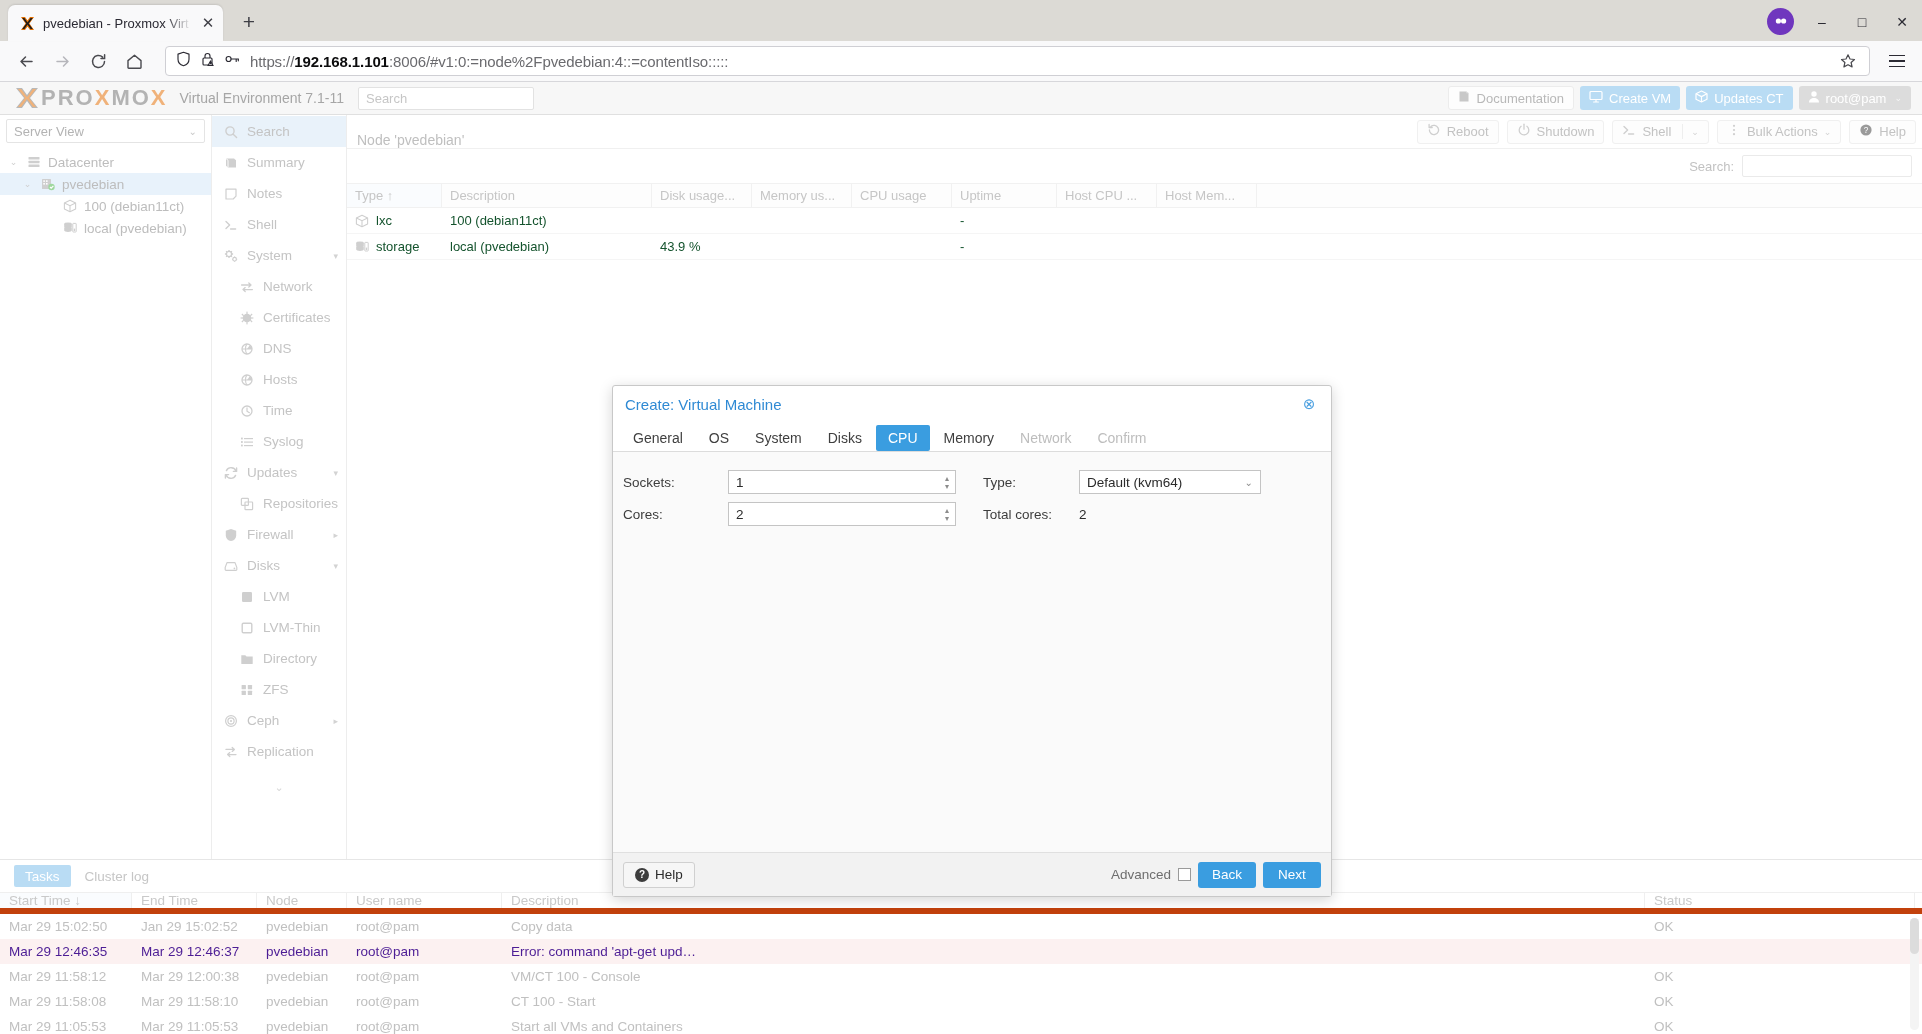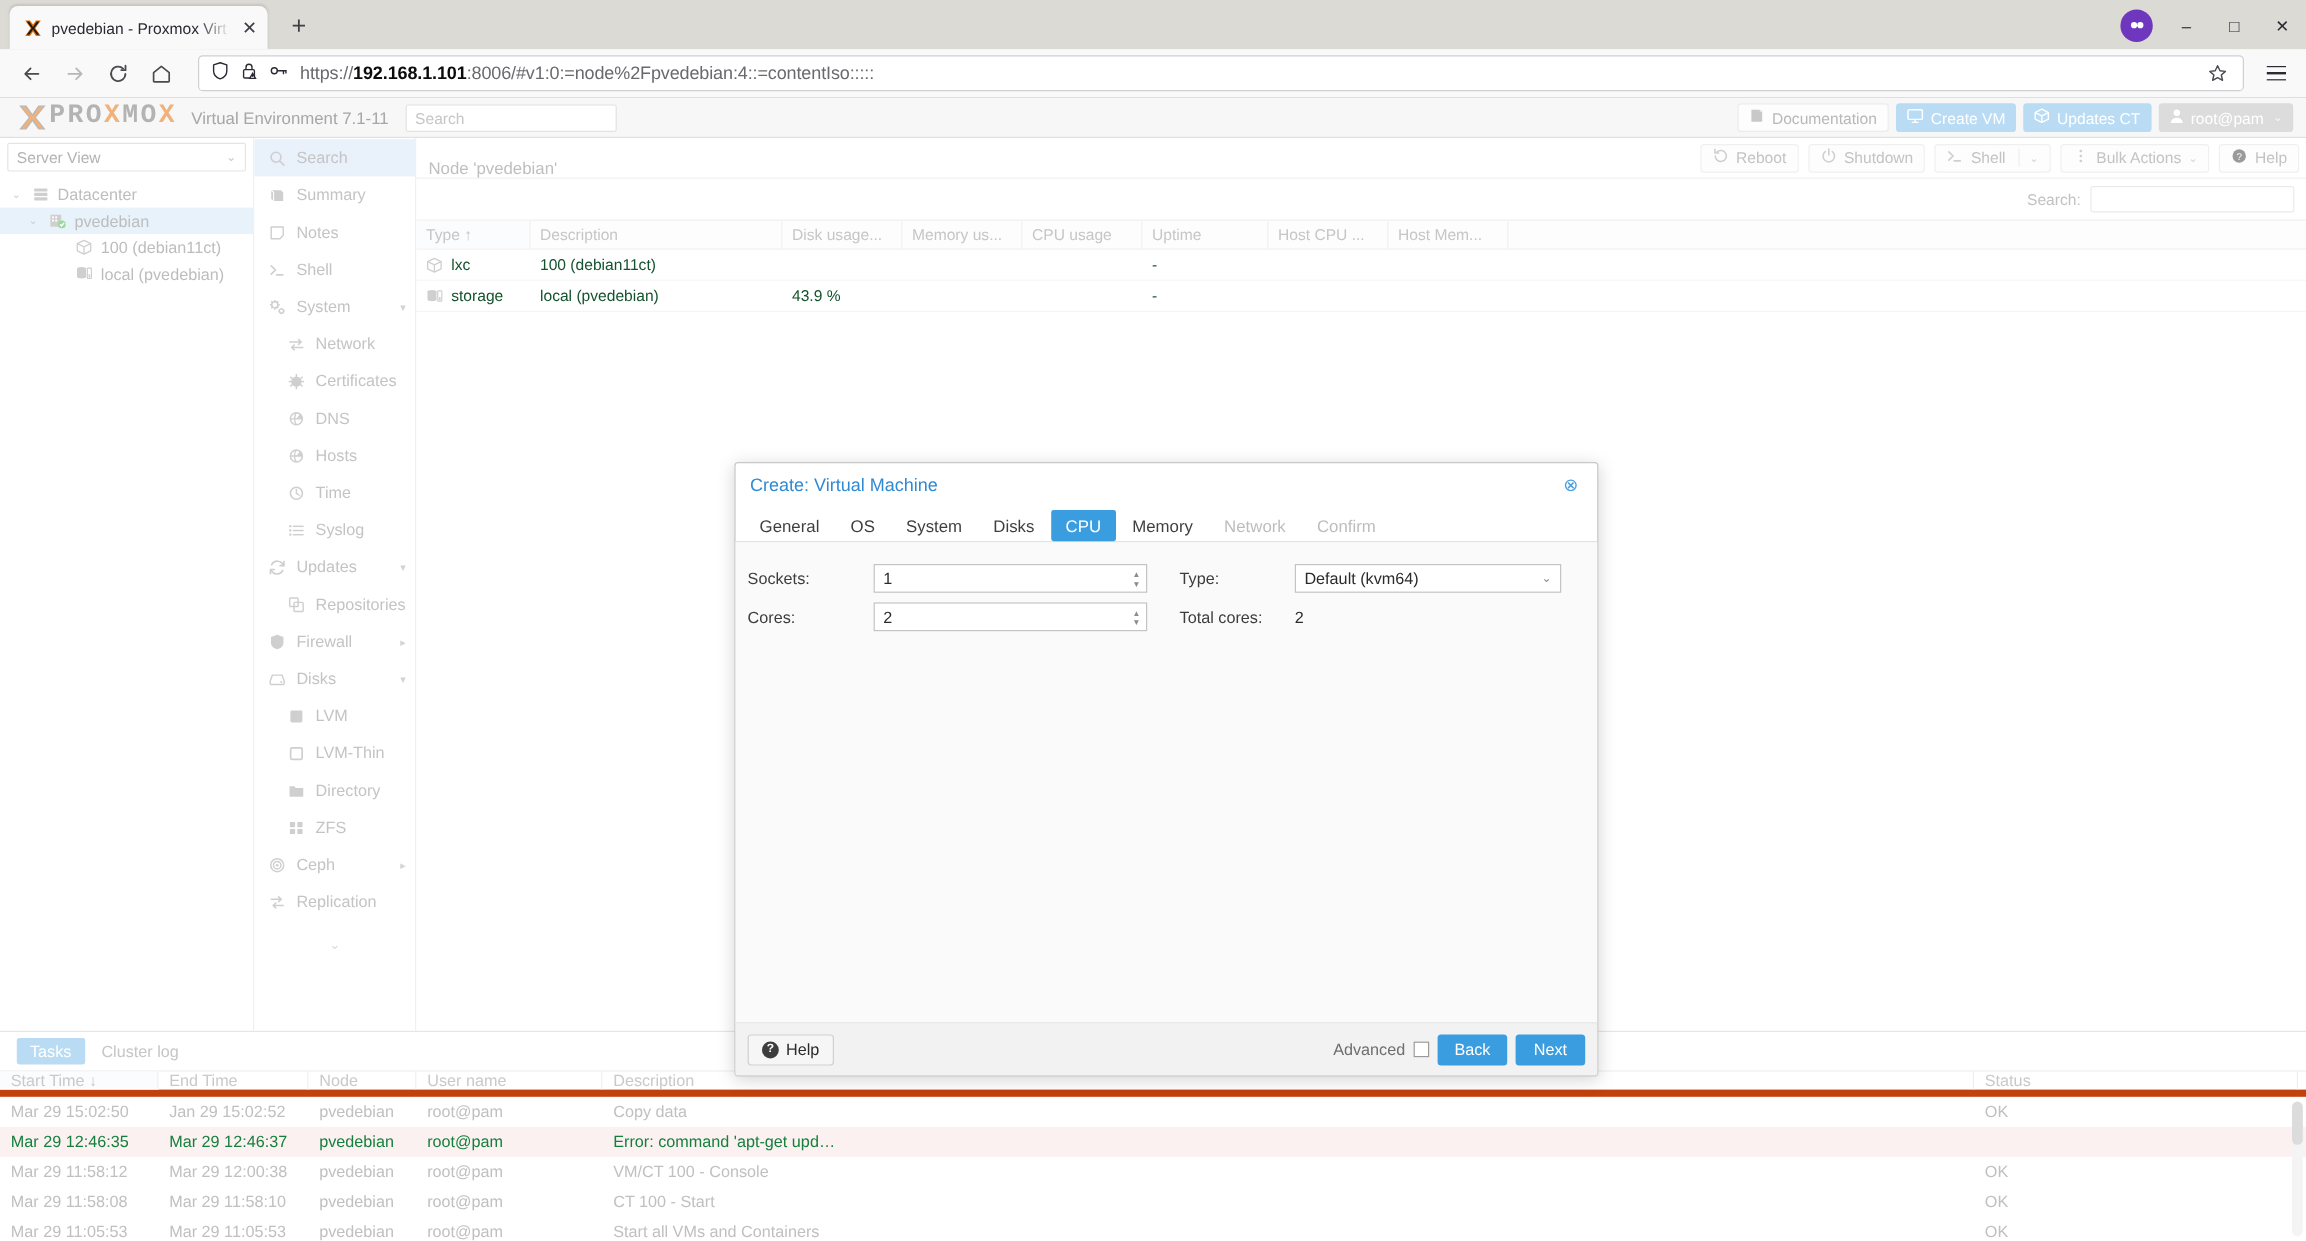--- a/index.html
+++ b/index.html
@@ -65,21 +65,21 @@
   .hamburger i { display: block; width: 16px; height: 1.6px; background: #2b2a33; }
 
   
   .pve { flex: 1 1 auto; position: relative; background: #ffffff; display: flex; flex-direction: column;
          overflow: hidden; }
 
   .pve-header {
     height: 33px; background: #f7f7f7; border-bottom: 1px solid #e0e0e0;
     display: flex; align-items: center; padding: 0 8px; gap: 0; flex: 0 0 33px;
   }
-  .pve-logo { display: flex; align-items: flex-start; gap: 1px; padding: 0 4px 0 6px; font-family: Liberation Mono, monospace; }
+  .pve-logo { display: flex; align-items: center; gap: 1px; padding: 0 4px 0 6px; }
   .pve-logo-text { font-size: 22px; font-weight: 700; letter-spacing: 2px;
     color: #b3b3b3; line-height: 1; }
   .pve-logo-text span { color: #f0b27a; }
   .pve-ver { font-size: 14px; color: #a6a6a6; margin-left: 8px; white-space: nowrap; }
   .pve-search {
     margin-left: 14px; width: 176px; height: 23px; background: #ffffff;
     border: 1px solid #e2e2e2; border-radius: 2px; display: flex; align-items: center;
     padding: 0 7px;
   }
   .pve-search span { font-size: 13px; color: #c6c6c6; }
@@ -166,21 +166,21 @@
   .btab.sel { background: #b9dcf4; color: #ffffff; }
   .thead { display: flex; height: 26px; border-top: 1px solid #efefef;
     border-bottom: 6px solid #c2410c; }
   .th { font-size: 13.5px; color: #c9c9c9; display: flex; align-items: center; gap: 5px;
     padding: 0 9px; border-right: 1px solid #efefef; white-space: nowrap; overflow: hidden; }
   .th.sorted { background: #fafcfe; }
   .trow { display: flex; height: 25px; align-items: stretch; }
   .trow.err { background: #fcf1f1; }
   .td { font-size: 13.5px; color: #c0c0c0; display: flex; align-items: center;
     padding: 0 9px; white-space: nowrap; overflow: hidden; text-overflow: ellipsis; }
-  .trow.err .td { color: #15803d; }
+  .trow.err .td { color: #4c1d95; }
   .vscroll { position: absolute; right: 3px; top: 58px; width: 9px; height: 112px;
     background: #f4f4f4; border-radius: 5px; }
   .vscroll i { display: block; width: 9px; height: 36px; background: #dcdcdc; border-radius: 5px; }
 
   
   .modal-wrap { position: absolute; inset: 0; pointer-events: none; }
   .modal {
     position: absolute; left: 612px; top: 303px; width: 720px; height: 512px;
     background: #ffffff; border: 1px solid #c8c8c8; border-radius: 3px;
     box-shadow: 0 3px 14px rgba(0,0,0,.17);
@@ -201,21 +201,21 @@
   .frow { display: flex; align-items: center; margin-bottom: 8px; }
   .fcol { display: flex; align-items: center; }
   .fcol.left { width: 360px; }
   .flabel { width: 105px; font-size: 13.5px; color: #3d3d3d; }
   .fspin { width: 228px; height: 24px; background: #fff; border: 1px solid #c4c4c4;
     display: flex; align-items: center; padding: 0 2px 0 7px; font-size: 13.5px; color: #2b2b2b; }
   .fspin .arrows { margin-left: auto; display: flex; flex-direction: column;
     align-items: center; justify-content: center; gap: 1px; color: #8c8c8c;
     font-size: 8px; line-height: 7px; padding-right: 4px; }
   .flabel2 { width: 96px; font-size: 13.5px; color: #3d3d3d; }
-  .fselect { width: 222px; height: 24px; background: #fff; border: 1px solid #c4c4c4;
+  .fselect { width: 182px; height: 24px; background: #fff; border: 1px solid #c4c4c4;
     display: flex; align-items: center; padding: 0 7px; font-size: 13.5px; color: #2b2b2b; }
   .fselect .chev { margin-left: auto; font-size: 10px; color: #8c8c8c; }
   .fstatic { font-size: 13.5px; color: #2b2b2b; }
   .m-foot { height: 43px; flex: 0 0 43px; background: #f2f2f2; display: flex;
     align-items: center; padding: 0 10px; gap: 8px; }
   .m-help { height: 26px; background: #f6f6f6; border: 1px solid #d0d0d0; border-radius: 3px;
     display: flex; align-items: center; gap: 6px; padding: 0 11px; font-size: 13.5px; color: #2b2b2b; }
   .m-foot-right { margin-left: auto; display: flex; align-items: center; gap: 7px; }
   .m-adv { font-size: 13.5px; color: #6e6e6e; }
   .m-check { width: 13px; height: 13px; border: 1px solid #9a9a9a; background: #fff; }

